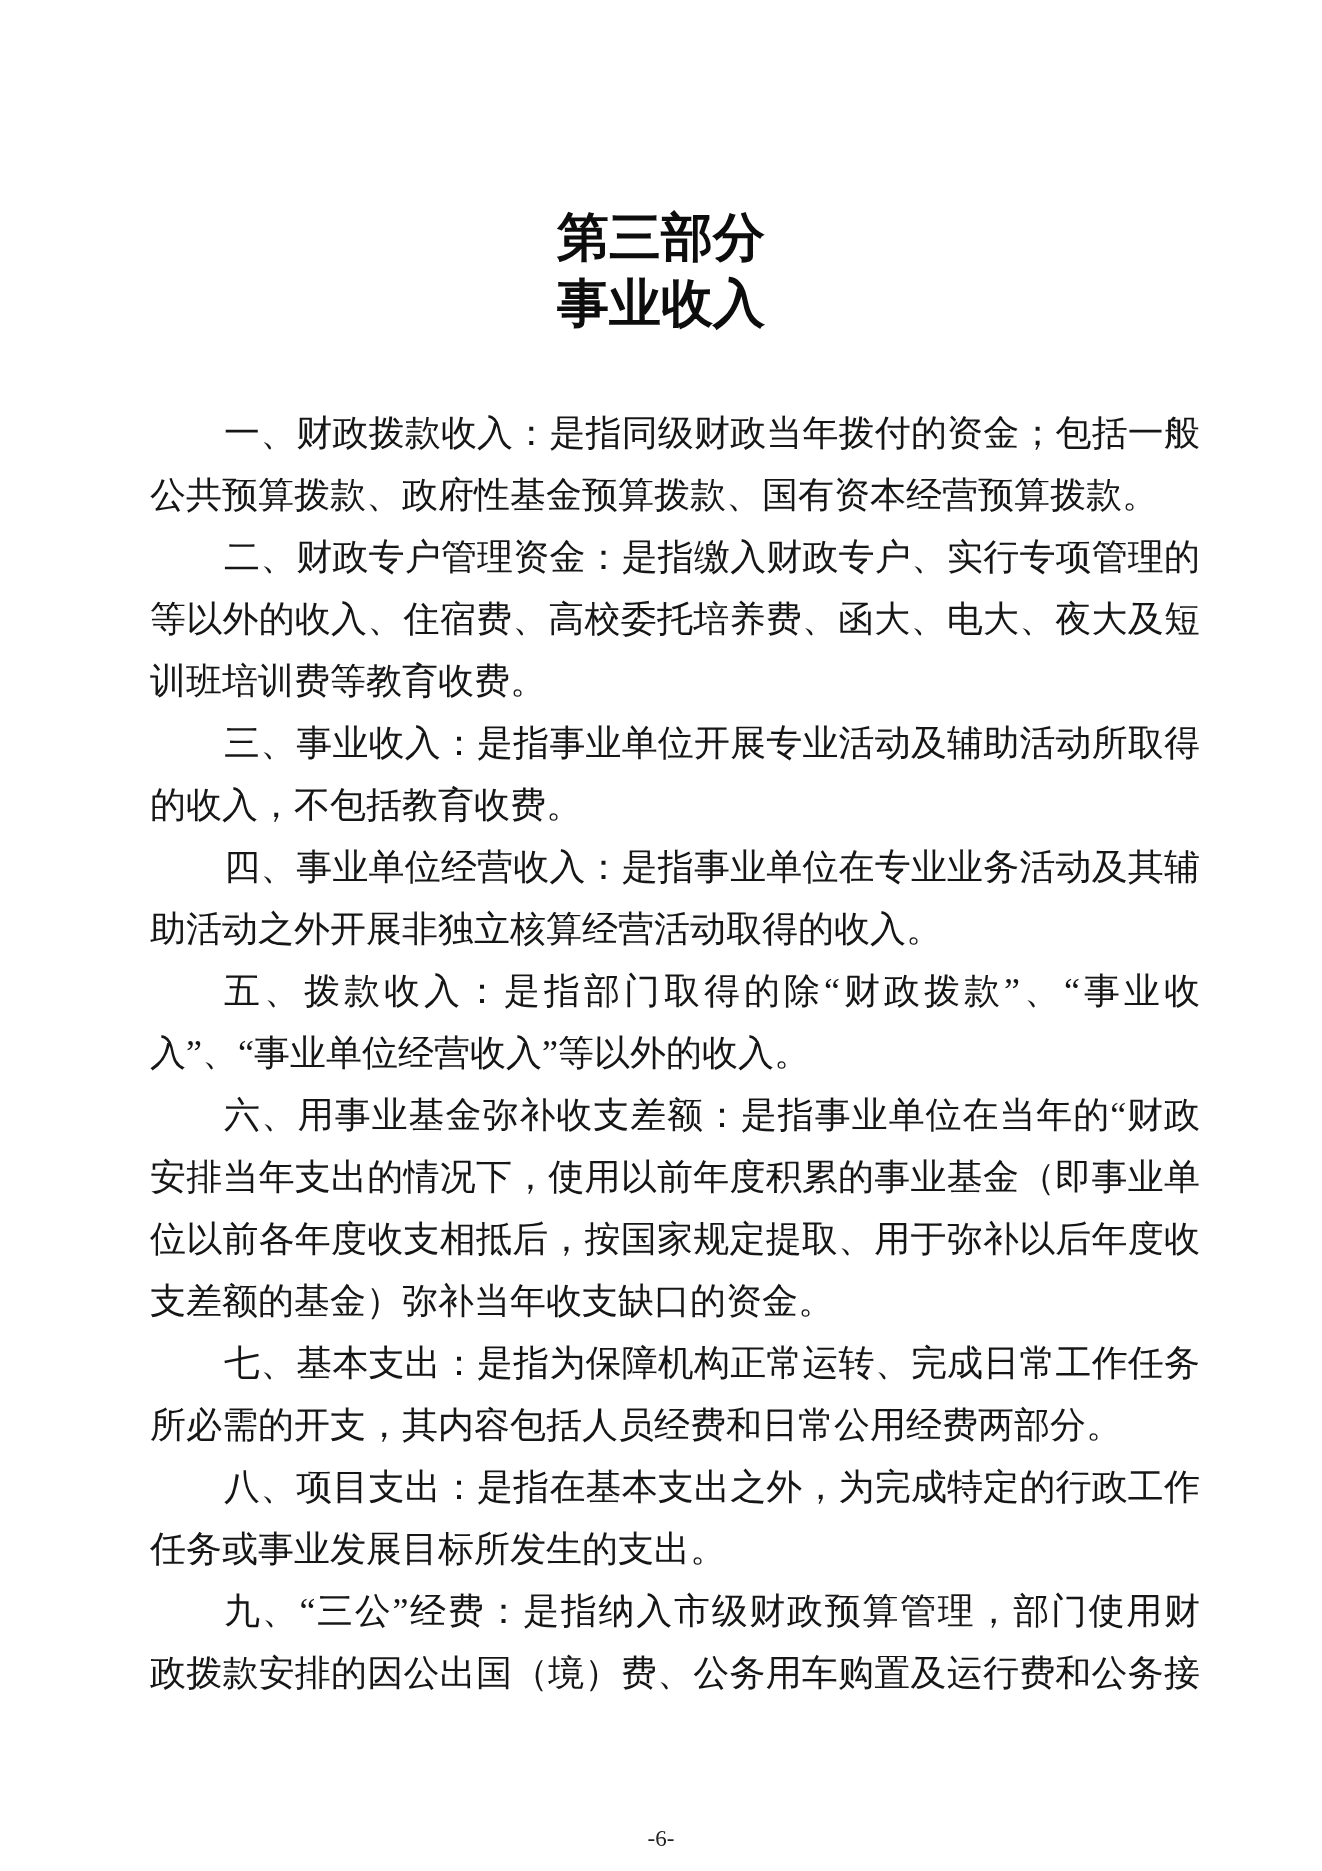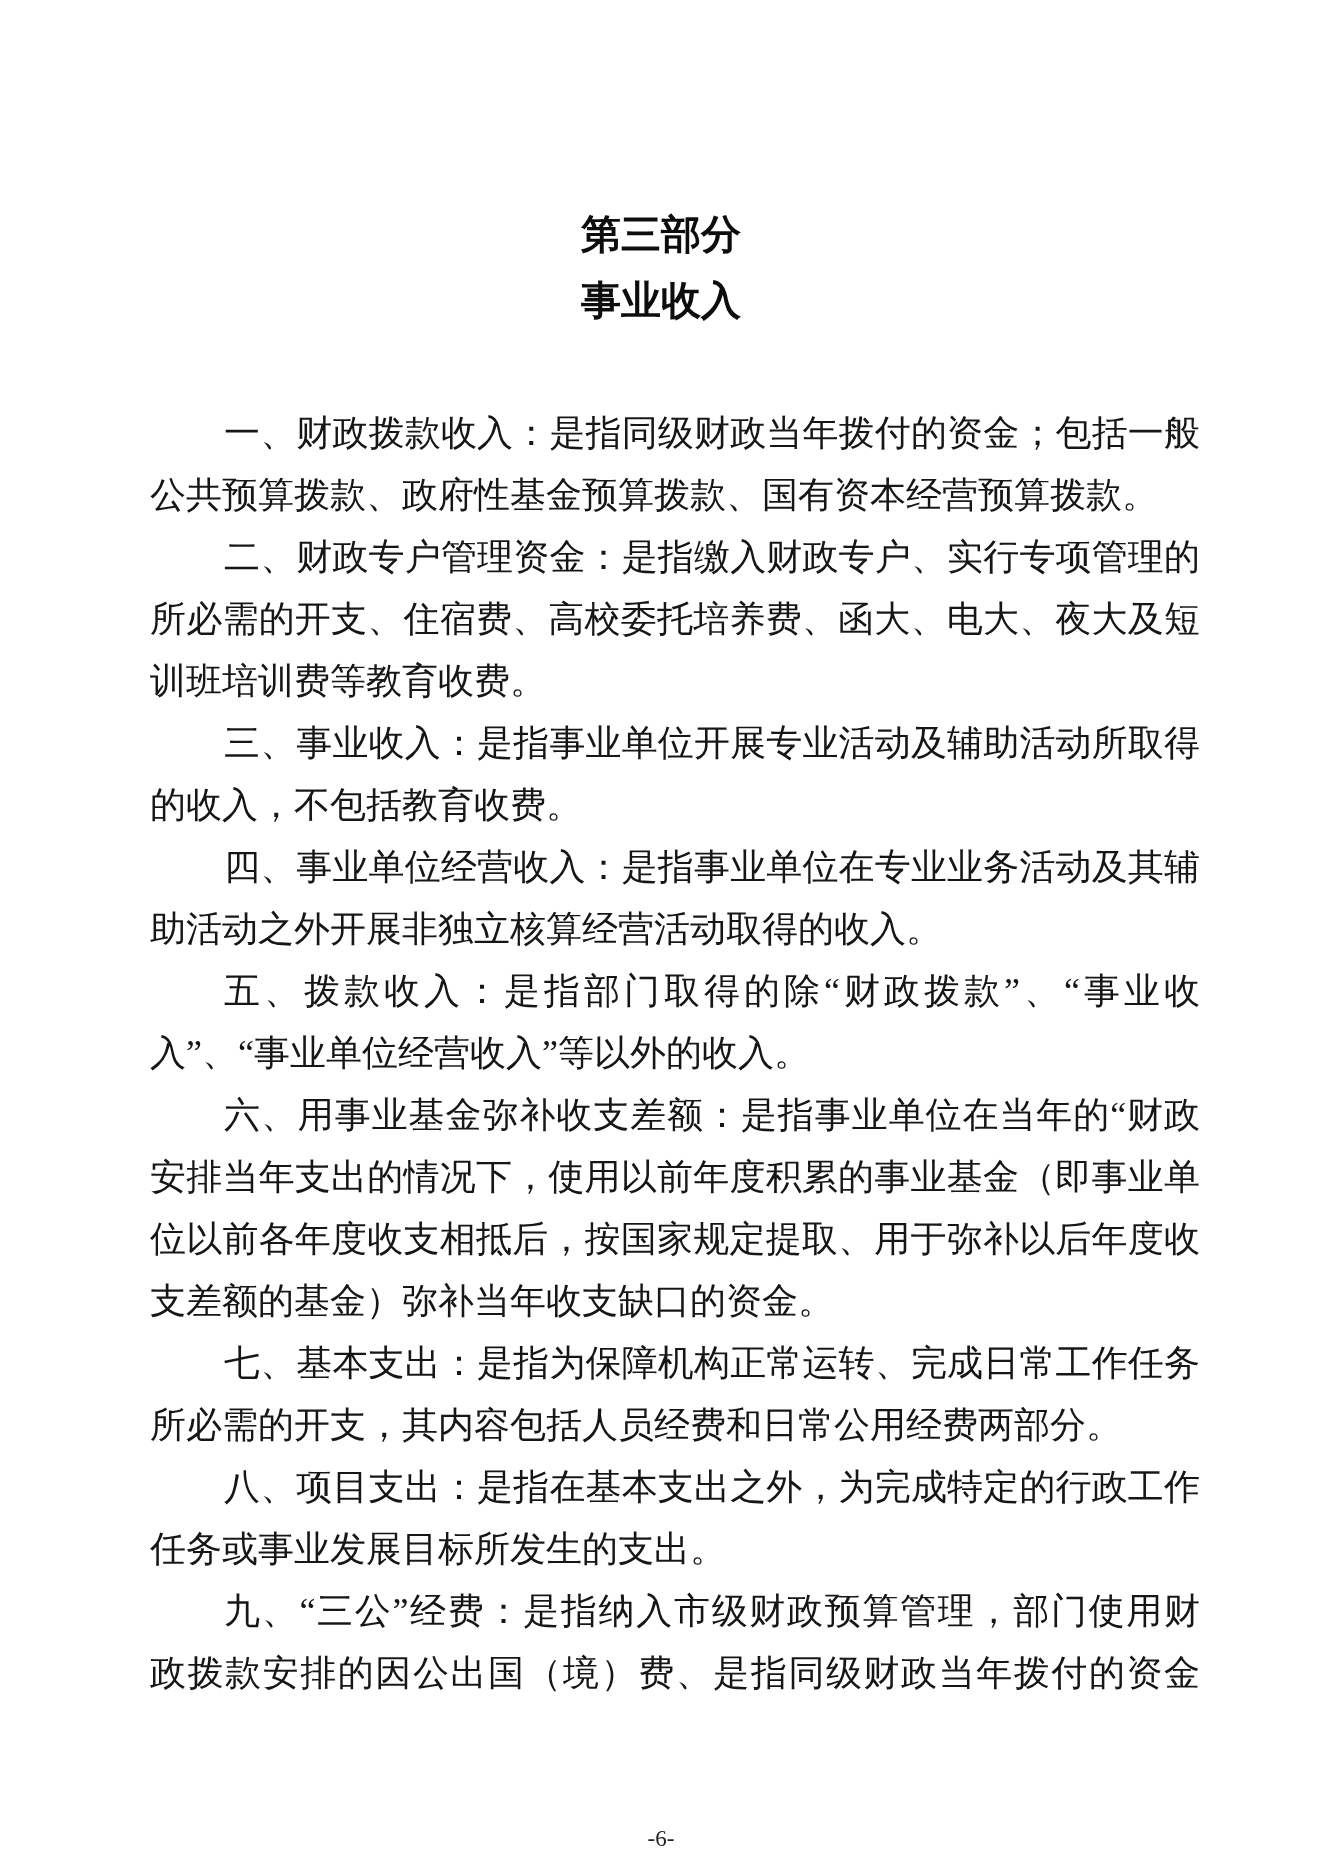--- a/index.html
+++ b/index.html
@@ -15,23 +15,23 @@
     background: #ffffff;
     overflow: hidden;
     color: #111111;
   }
   .title-block {
     position: absolute;
     top: 205px;
     left: 0;
     right: 0;
     text-align: center;
-    font-family: Liberation Mono, monospace;
+    font-family: Liberation Serif, serif;
     font-weight: 600;
-    font-size: 40px;
+    font-size: 52px;
     line-height: 66px;
     color: #0d0d0d;
   }
   .body-block {
     position: absolute;
     top: 402px;
     left: 131px;
     width: 1050px;
     font-family: "Liberation Serif", "DejaVu Serif", serif;
     color: #161616;
@@ -71,35 +71,35 @@
 
   <div class="title-block">
     <div>第三部分</div>
     <div>事业收入</div>
   </div>
 
   <div class="body-block">
       <div class="line first">一、财政拨款收入：是指同级财政当年拨付的资金；包括一般</div>
       <div class="line end">公共预算拨款、政府性基金预算拨款、国有资本经营预算拨款。</div>
       <div class="line first">二、财政专户管理资金：是指缴入财政专户、实行专项管理的</div>
-      <div class="line">所必需的开支、住宿费、高校委托培养费、函大、电大、夜大及短</div>
+      <div class="line">等以外的收入、住宿费、高校委托培养费、函大、电大、夜大及短</div>
       <div class="line end">训班培训费等教育收费。</div>
       <div class="line first">三、事业收入：是指事业单位开展专业活动及辅助活动所取得</div>
       <div class="line end">的收入，不包括教育收费。</div>
       <div class="line first">四、事业单位经营收入：是指事业单位在专业业务活动及其辅</div>
       <div class="line end">助活动之外开展非独立核算经营活动取得的收入。</div>
       <div class="line first">五、拨款收入：是指部门取得的除“财政拨款”、“事业收</div>
       <div class="line end">入”、“事业单位经营收入”等以外的收入。</div>
       <div class="line first">六、用事业基金弥补收支差额：是指事业单位在当年的“财政</div>
       <div class="line">安排当年支出的情况下，使用以前年度积累的事业基金（即事业单</div>
       <div class="line">位以前各年度收支相抵后，按国家规定提取、用于弥补以后年度收</div>
       <div class="line end">支差额的基金）弥补当年收支缺口的资金。</div>
       <div class="line first">七、基本支出：是指为保障机构正常运转、完成日常工作任务</div>
       <div class="line end">所必需的开支，其内容包括人员经费和日常公用经费两部分。</div>
       <div class="line first">八、项目支出：是指在基本支出之外，为完成特定的行政工作</div>
       <div class="line end">任务或事业发展目标所发生的支出。</div>
       <div class="line first">九、“三公”经费：是指纳入市级财政预算管理，部门使用财</div>
-      <div class="line">政拨款安排的因公出国（境）费、是指同级财政当年拨付的资金</div>
+      <div class="line">政拨款安排的因公出国（境）费、公务用车购置及运行费和公务接</div>
     </div>
 
   <div class="page-footer">-6-</div>
 
 </div>
 
 </body></html>

